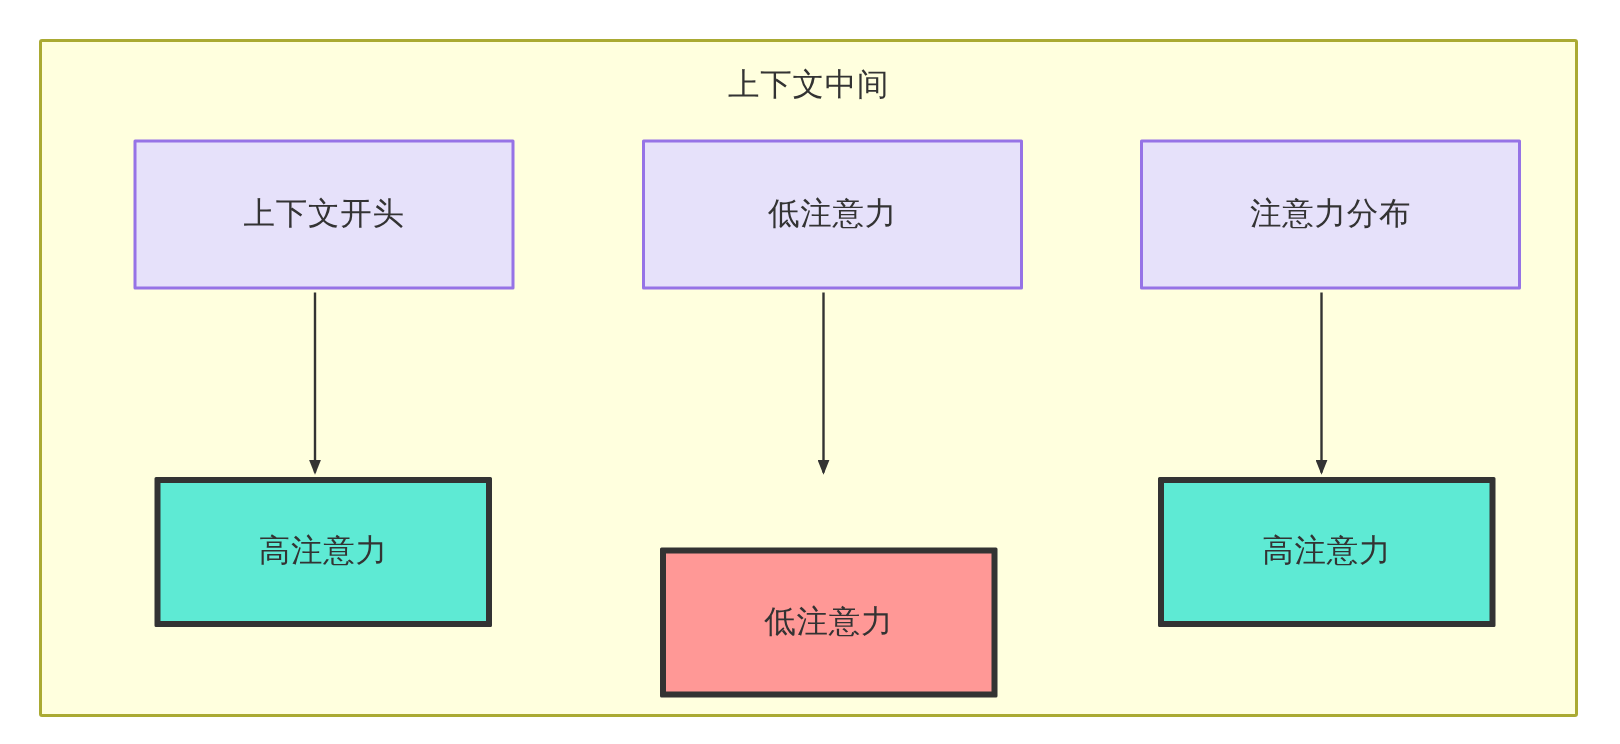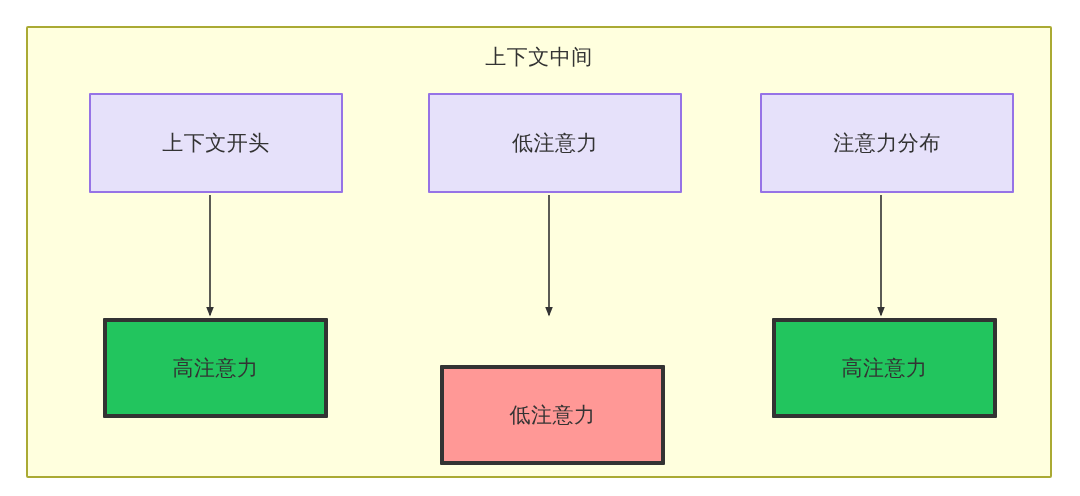--- a/index.html
+++ b/index.html
@@ -74,21 +74,21 @@
     border-radius: 1px;
   }
 
   
   .node-outcome {
     width: 225px;
     height: 100px;
     border: 4px solid #333333;
     border-radius: 1px;
   }
-  .fill-high { background: #22c55e; }
+  .fill-high { background: #5eead4; }
   .fill-low  { background: #ff9896; }
 
   
   .col-1 { left: 89px; }
   .col-2 { left: 428px; }
   .col-3 { left: 760px; }
 
   .col-1-out { left: 103px; }
   .col-2-out { left: 440px; margin-top: 47px; }
   .col-3-out { left: 772px; }

